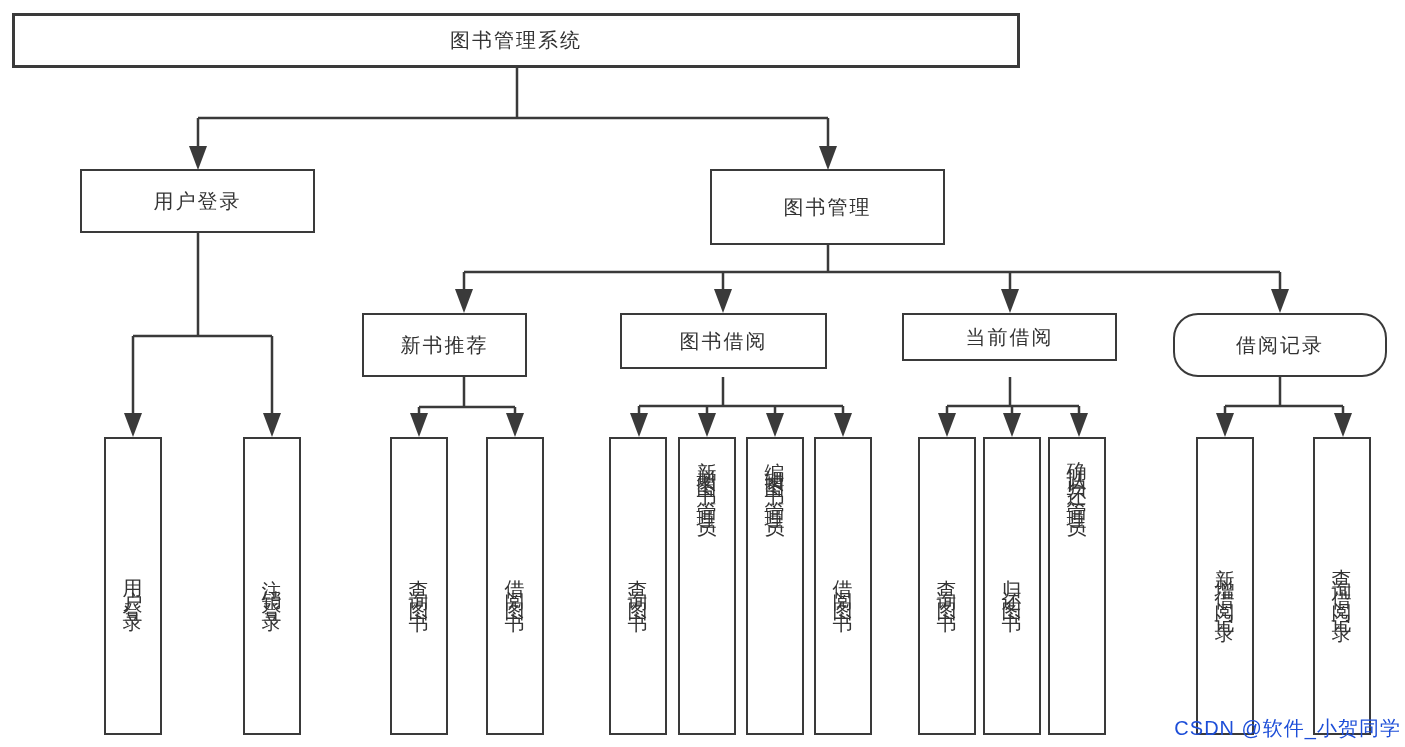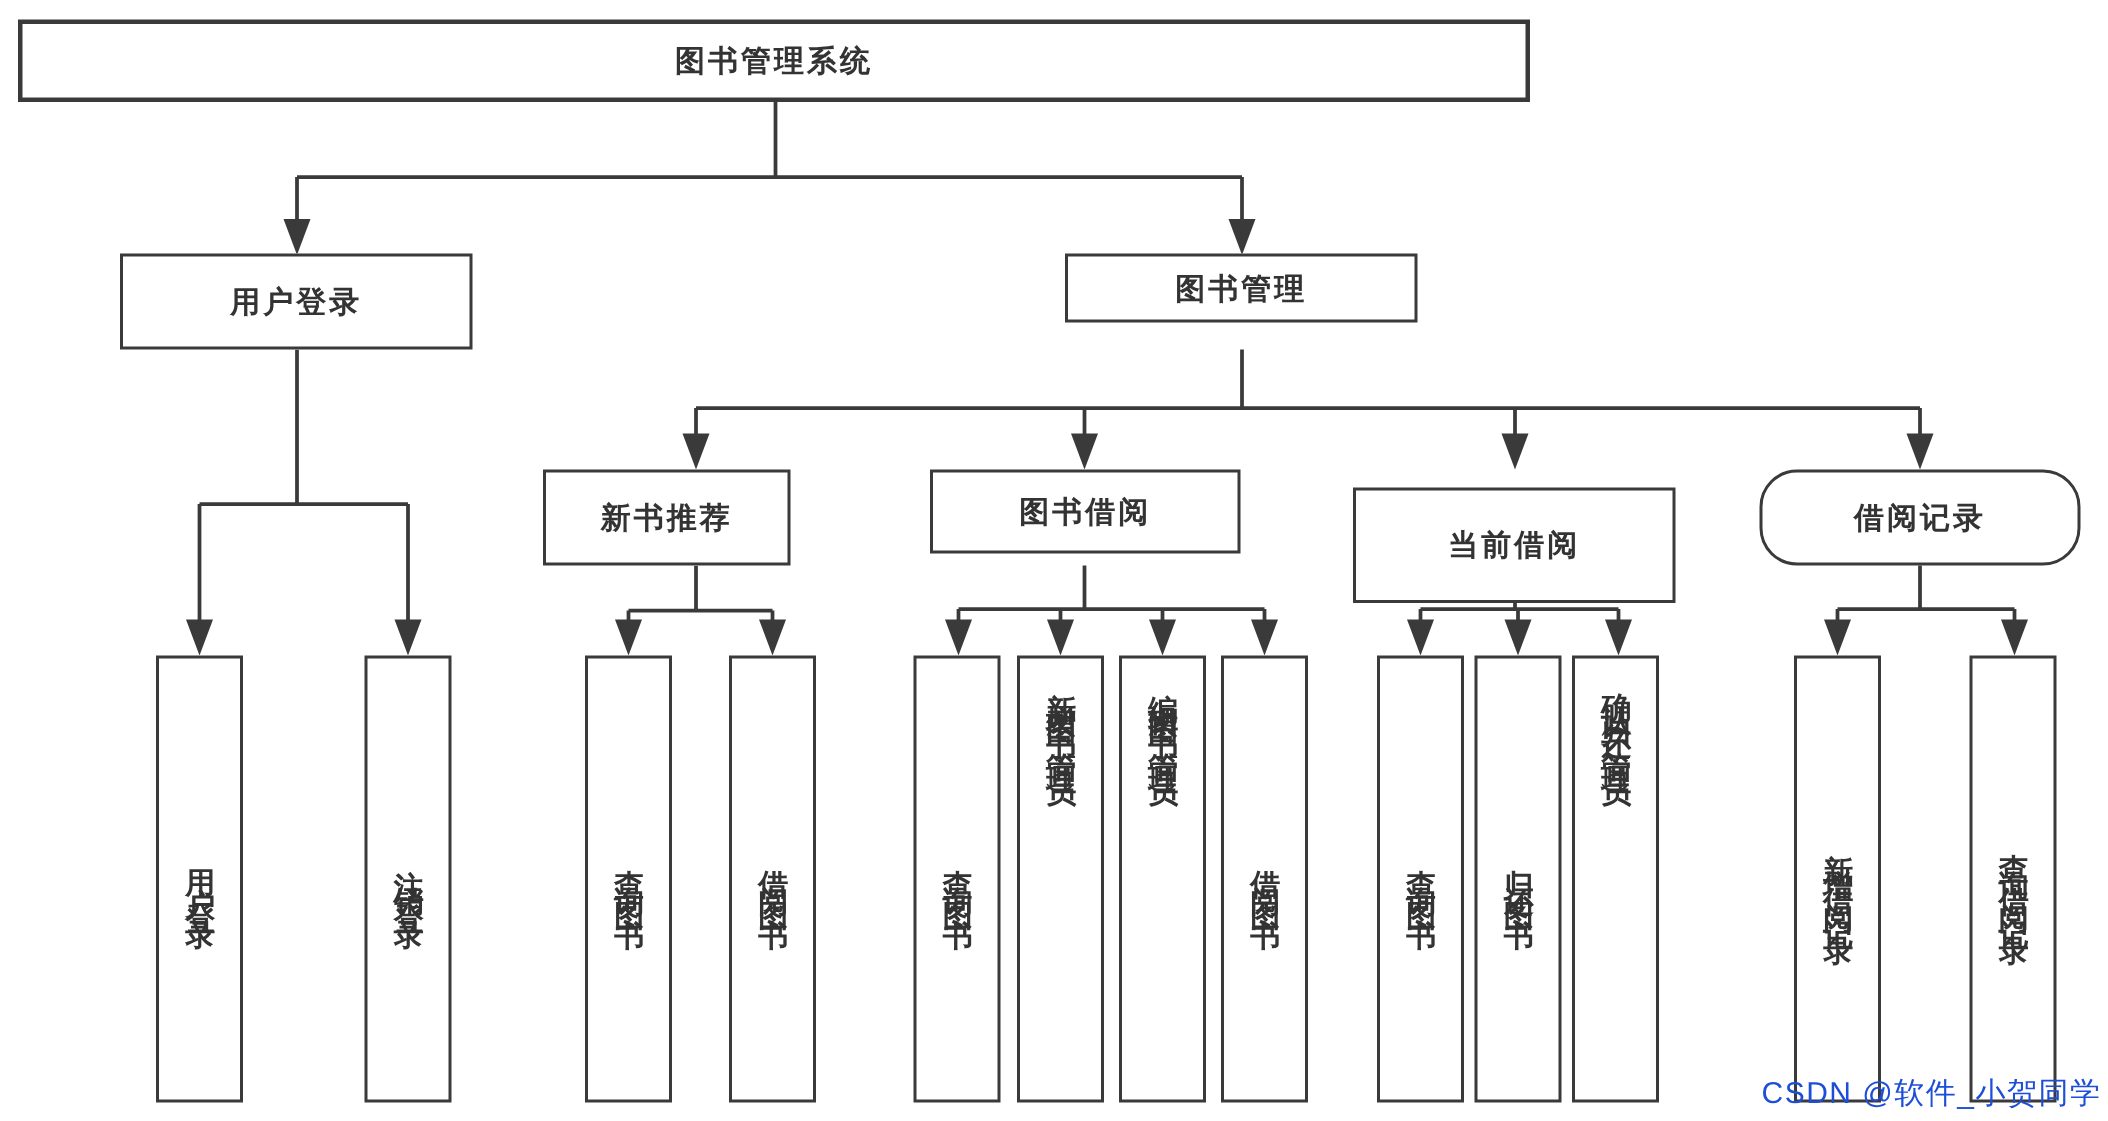--- a/index.html
+++ b/index.html
@@ -20,21 +20,20 @@
   .box {
     position: absolute;
     box-sizing: border-box;
     background: #ffffff;
     border: 2px solid #3a3a3a;
     display: flex;
     align-items: center;
     justify-content: center;
     color: #333333;
     z-index: 2;
-    font-weight: bold;
   }
   .box.root { border-width: 3px; }
   .hlabel {
     font-size: 20px;
     letter-spacing: 2px;
     white-space: nowrap;
   }
   .leaf { width: 58px; top: 437px; height: 298px; }
   .vlabel {
     writing-mode: vertical-rl;
@@ -94,31 +93,31 @@
     </g>
   </svg>
 
   <div class="box root" style="left:12px; top:13px; width:1008px; height:55px;">
     <span class="hlabel">图书管理系统</span>
   </div>
 
   <div class="box" style="left:80px; top:169px; width:235px; height:64px;">
     <span class="hlabel">用户登录</span>
   </div>
-  <div class="box" style="left:710px; top:169px; width:235px; height:46px;">
+  <div class="box" style="left:710px; top:169px; width:235px; height:76px;">
     <span class="hlabel">图书管理</span>
   </div>
 
   <div class="box" style="left:362px; top:313px; width:165px; height:64px;">
     <span class="hlabel">新书推荐</span>
   </div>
   <div class="box" style="left:620px; top:313px; width:207px; height:56px;">
     <span class="hlabel">图书借阅</span>
   </div>
-  <div class="box" style="left:902px; top:325px; width:215px; height:77px;">
+  <div class="box" style="left:902px; top:313px; width:215px; height:48px;">
     <span class="hlabel">当前借阅</span>
   </div>
   <div class="box" style="left:1173px; top:313px; width:214px; height:64px;border-radius:25px;">
     <span class="hlabel">借阅记录</span>
   </div>
 
   <div class="box leaf" style="left:104px;">
     <span class="vlabel">用户登录</span>
   </div>
   <div class="box leaf" style="left:243px;">

